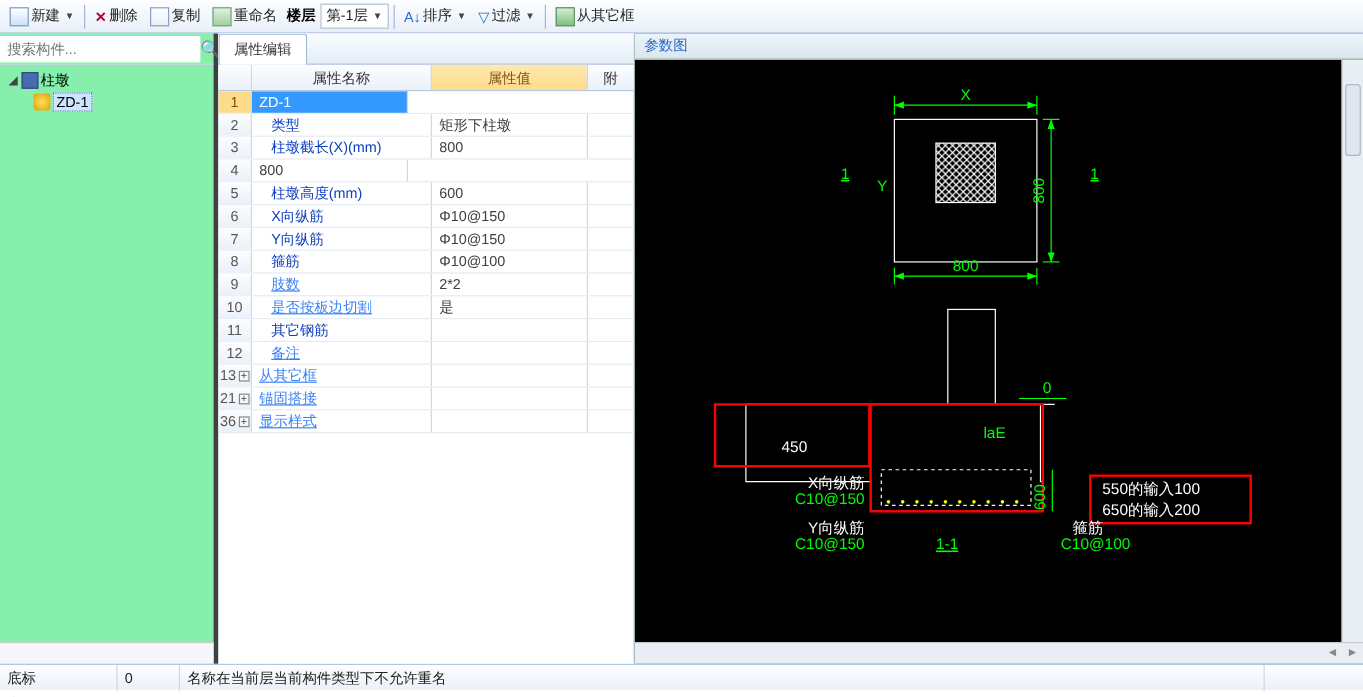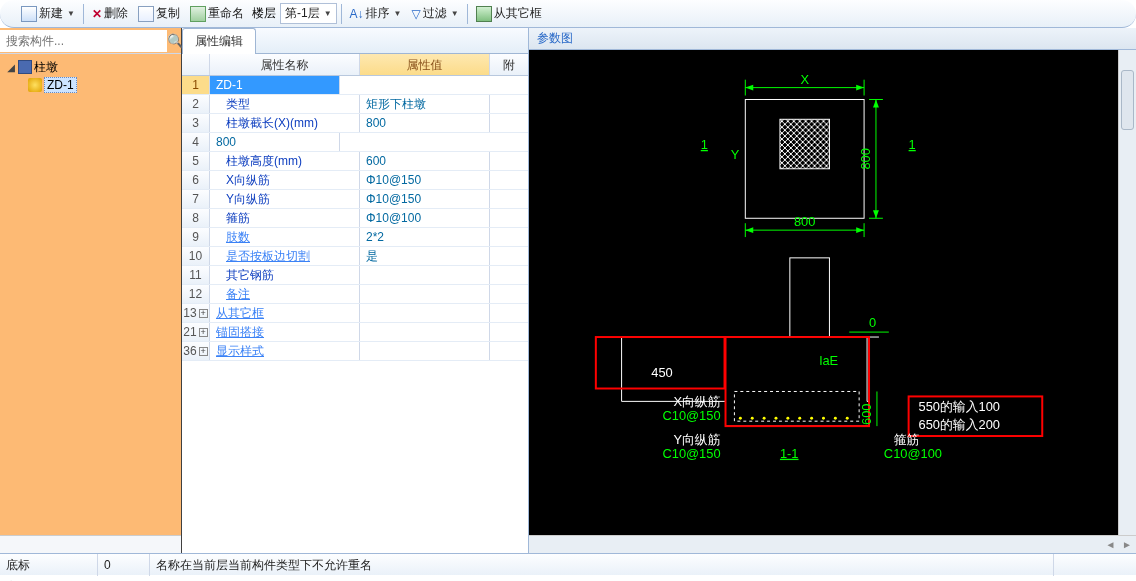--- a/index.html
+++ b/index.html
@@ -1,23 +1,23 @@
 <!DOCTYPE html>
 <html><head>
 <meta charset="utf-8">
 <style>
 * { margin:0; padding:0; box-sizing:border-box; font-family:"Microsoft YaHei","SimSun",sans-serif; font-size:12px; }
 body { width:1136px; height:581px; background:#fff; overflow:hidden; position:relative; }
-.toolbar { height:28px; background:linear-gradient(#fdfeff,#e8f0f8); border-bottom:1px solid #a0b8d8; display:flex; align-items:center; padding:0 17px; gap:2px;border-radius:14px; }
+.toolbar { height:28px; background:linear-gradient(#fdfeff,#e8f0f8); border-bottom:1px solid #a0b8d8; display:flex; align-items:center; padding:0 4px; gap:2px; }
 .tbtn { display:flex; align-items:center; gap:2px; padding:2px 4px; cursor:pointer; color:#222; }
 .tsep { width:1px; height:20px; background:#a0b8d8; margin:0 2px; }
 .tico { width:16px; height:16px; display:inline-block; }
 .drop-arrow { font-size:8px; color:#444; margin-left:2px;}
 .main { display:flex; height:525px; }
-.left { width:182px; border-right:1px solid #404040; display:flex; flex-direction:column; background:#fdba74;}
+.left { width:182px; border-right:4px solid #404040; display:flex; flex-direction:column; background:#86efac;}
 .searchrow { display:flex; border-bottom:1px solid #cfd8e8; height:26px; align-items:center; }
 .searchrow input { flex:1; border:none; padding:0 6px; color:#888; outline:none; height:22px;}
 .searchrow .magnify { width:24px; text-align:center; color:#2a6ac8; cursor:pointer; font-size:14px;}
 .tree { flex:1; padding:4px; overflow:auto;}
 .tree-row { display:flex; align-items:center; gap:2px; height:18px; cursor:pointer;}
 .tree-lvl1 { padding-left:2px;}
 .tree-lvl2 { padding-left:24px;}
 .tree-sel { background:#cde4ff; border:1px dotted #6a8ac0; padding:0 2px;}
 .twist { width:10px; text-align:center; color:#444; font-size:10px;}
 .ticon1 { width:14px;height:14px;background:#4a6ab0;border:1px solid #304a80;}
@@ -30,21 +30,21 @@
 .gh-name { width:150px; text-align:center; line-height:22px; border-right:1px solid #cfd8e8; color:#333;}
 .gh-val { width:130px; text-align:center; line-height:22px; color:#88501a; background:linear-gradient(#fee8b0,#fcdc8a); border-right:1px solid #cfd8e8;}
 .gh-ext { flex:1; text-align:center; line-height:22px; color:#333;}
 .gridbody { flex:1; overflow:auto;}
 .grow { display:flex; height:19px; border-bottom:1px solid #e4ecf6;}
 .grow-sel .gc-num{ background:#fcdc8a; color:#884a00;}
 .grow-sel .gc-name, .grow-sel .gc-val { background:#3399ff; color:#fff;}
 .gc-num { width:28px; background:linear-gradient(#fcfdff,#eaf1f9); text-align:center; line-height:19px; border-right:1px solid #cfd8e8; color:#555; display:flex; align-items:center; justify-content:center; gap:2px;}
 .gc-name { width:150px; padding:0 6px 0 16px; line-height:19px; border-right:1px solid #cfd8e8; color:#1040c0;}
 .gc-name.black { color:#3b82f6;text-decoration:underline;}
-.gc-val { width:130px; padding:0 6px; line-height:19px; border-right:1px solid #cfd8e8; color:#0369a1;}
+.gc-val { width:130px; padding:0 6px; line-height:19px; border-right:1px solid #cfd8e8; color:#404040;}
 .gc-ext { flex:1;}
 .expander { width:9px;height:9px;border:1px solid #888;line-height:7px;text-align:center;font-size:9px;color:#444;cursor:pointer;}
 .right { flex:1; display:flex; flex-direction:column; background:#4d7c0f;}
 .rtitle { height:22px; border-bottom:1px solid #a0b8d8; display:flex; align-items:center; padding:0 8px; color:#2a6ac8; background:linear-gradient(#edf3fa,#dce6f0);}
 .rview { flex:1; position:relative; overflow:hidden; display:flex; }
 .canvas { flex:1; background:#000; margin:0; position:relative; overflow:hidden;}
 .vscroll { width:18px; background:#e8eef4; border-left:1px solid #ccc; position:relative;}
 .vthumb { position:absolute; left:2px; right:2px; top:20px; height:60px; background:#dfe6ee; border:1px solid #aab8c8; border-radius:3px;}
 .hscroll { height:18px; background:#e8eef4; border-top:1px solid #ccc; display:flex; justify-content:flex-end; align-items:center; padding:0 4px; color:#666;}
 .htri { font-size:10px; color:#888;}
@@ -75,21 +75,21 @@
       <span>删除</span>
     </div>
   <div class="tbtn">
       <span class="tico" style="background:linear-gradient(#fff,#e8f0ff);border:1px solid #88a0c0;"></span>
       <span>复制</span>
     </div>
   <div class="tbtn">
       <span class="tico" style="background:linear-gradient(#e0f0e0,#a0d0a0);border:1px solid #60a060;"></span>
       <span>重命名</span>
     </div>
-  <span style="padding:0 2px;">楼层</span>
+  <span style="padding:0 2px;font-weight:bold;">楼层</span>
   <div class="tbtn" style="border:1px solid #b0c0d8;background:#fff;padding:1px 4px;">
       <span>第-1层</span>
       <span class="drop-arrow">▼</span>
     </div>
   <div class="tsep"></div>
   <div class="tbtn">
       <span style="color:#2a6ac8;">A↓</span>
       <span>排序</span>
       <span class="drop-arrow">▼</span>
     </div>

